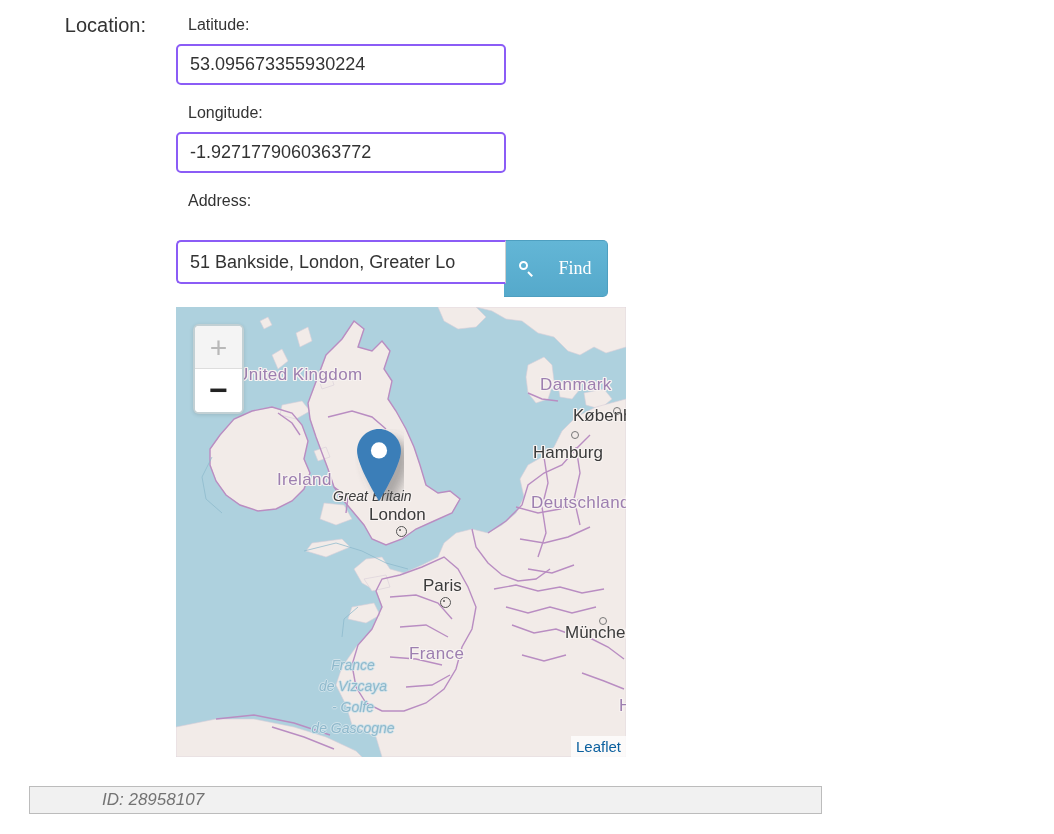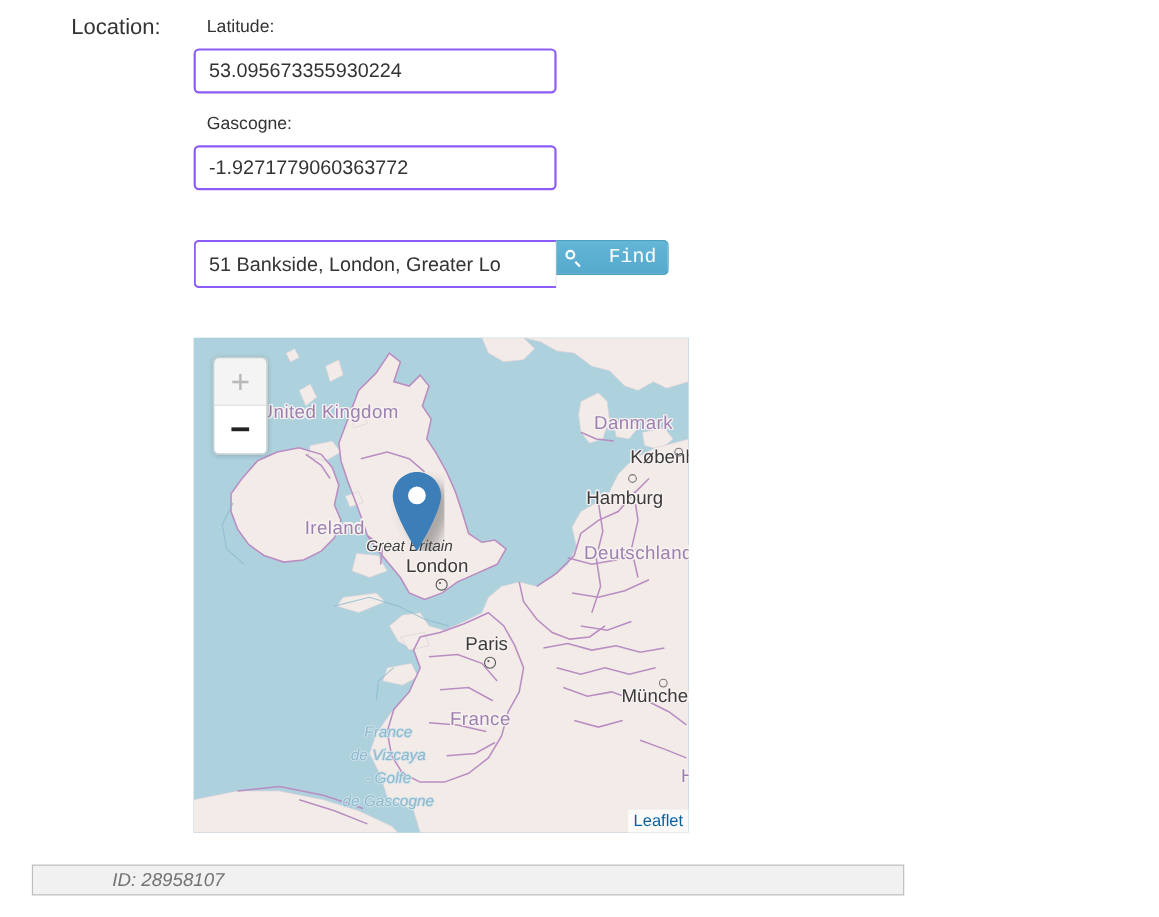--- a/index.html
+++ b/index.html
@@ -73,28 +73,28 @@
     height: 44px;
     border-radius: 5px 0 0 5px;
     border-right: 1px solid #cfcfcf;
     font-size: 18px;
     position: relative;
     z-index: 2;
   }
   #find-button {
     box-sizing: border-box;
     width: 104px;
-    height: 32px;
+    height: 57px;
     margin-left: -2px;
     border: 1px solid #4e9fc0;
     border-left: none;
     border-radius: 0 5px 5px 0;
     background: linear-gradient(to bottom, #63b6d6 0%, #55a9cb 100%);
     color: #ffffff;
-    font-family: Liberation Mono, monospace;
+    font-family: Liberation Serif, serif;
     font-size: 18px;
     cursor: pointer;
     display: flex;
     align-items: center;
     justify-content: center;
     gap: 24px;
     padding: 0;
   }
   #find-button .magnifier {
     display: inline-block;
@@ -290,25 +290,26 @@
 
 <div id="location-label">Location:</div>
 
 <div id="fields">
 
   <label class="field-label">Latitude:</label>
   <input class="text-input" id="latitude-input" type="text" value="53.095673355930224" style="">
 
   <div class="gap"></div>
 
-  <label class="field-label">Gascogne:</label>
+  <label class="field-label">Longitude:</label>
   <input class="text-input" id="longitude-input" type="text" value="-1.9271779060363772" style="">
 
   <div class="gap"></div>
 
+  <label class="field-label">Address:</label>
 
   <div id="address-row">
     <input class="text-input" id="address-input" type="text" value="51 Bankside, London, Greater Lo" style="">
     <button id="find-button" type="button">
       <span class="magnifier"></span>
       <span>Find</span>
     </button>
   </div>
 </div>
 

